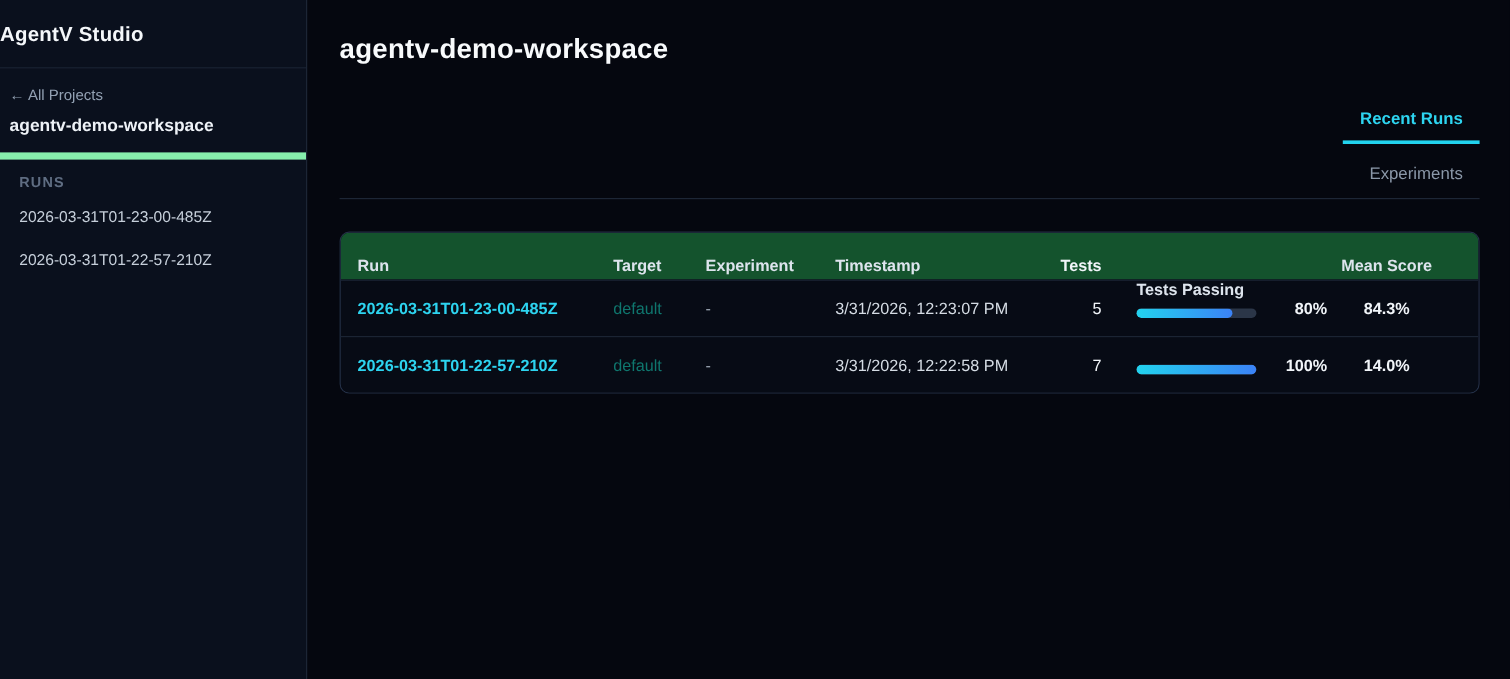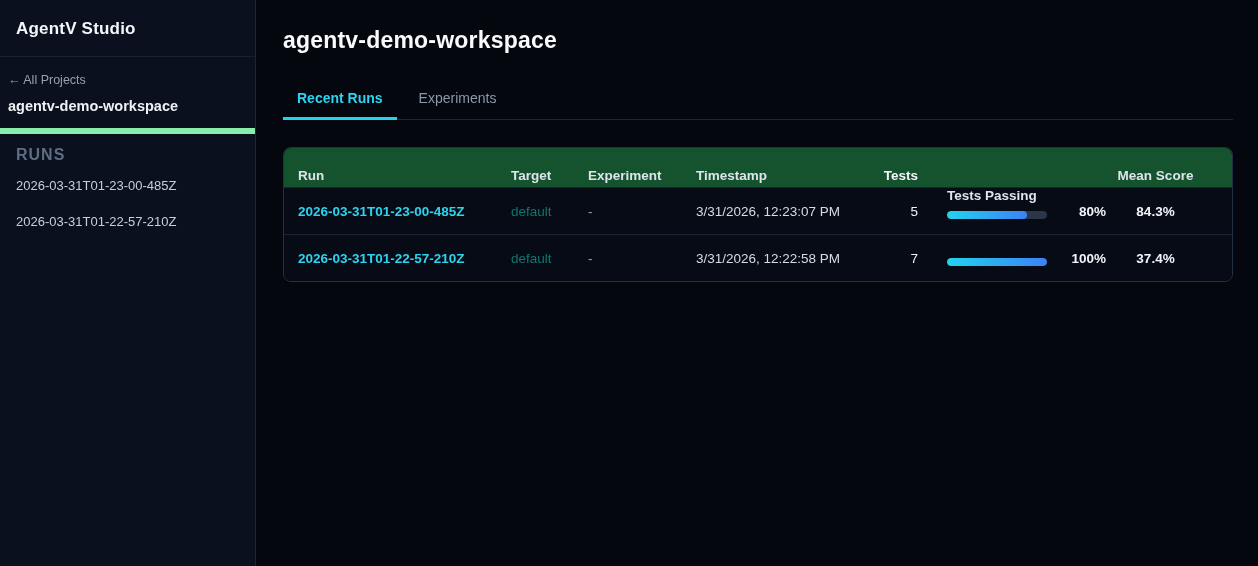--- a/index.html
+++ b/index.html
@@ -14,21 +14,21 @@
 
   
   .sidebar {
     position: absolute;
     left: 0; top: 0; bottom: 0;
     width: 256px;
     background: #0a101d;
     border-right: 1px solid #1c2535;
   }
   .sidebar-header {
-    padding: 19px 16px 17px 16px;
+    padding: 19px 16px 17px 0;
     border-bottom: 1px solid #1a2232;
   }
   .app-title {
     font-size: 17px;
     font-weight: bold;
     color: #f4f7fa;
     letter-spacing: .2px;
   }
   .sidebar-project {
     padding: 13px 16px 14px 8px;
@@ -42,21 +42,21 @@
     margin-bottom: 11px;
     cursor: pointer;
   }
   .project-name {
     font-size: 14.5px;
     font-weight: bold;
     color: #eef2f7;
   }
   .sidebar-runs { padding: 12px 16px; }
   .runs-label {
-    font-size: 16px;
+    font-size: 12px;
     font-weight: bold;
     color: #5f6d82;
     letter-spacing: 1px;
     margin-bottom: 14px;
   }
   .sidebar-run-item {
     font-size: 13px;
     color: #c6cfda;
     margin-bottom: 21px;
     cursor: pointer;
@@ -70,24 +70,25 @@
     padding: 27px 25px 0 26px;
   }
   .page-title {
     font-size: 23px;
     font-weight: bold;
     color: #f8fafc;
     letter-spacing: .2px;
   }
   .tabs {
     display: flex;
-    align-items: center;
+    align-items: flex-end;
     gap: 8px;
     margin-top: 27px;
     border-bottom: 1px solid #1d2636;
+    flex-direction: column;
   }
   .tab {
     padding: 9px 14px 11px 14px;
     font-size: 14px;
     color: #8b98a9;
     cursor: pointer;
     border-bottom: 3px solid transparent;
     margin-bottom: -1px;
     font-weight: 600;
   }
@@ -227,17 +228,17 @@
       <div class="cell c-exp">-</div>
       <div class="cell c-time">3/31/2026, 12:22:58 PM</div>
       <div class="cell c-tests">7</div>
       <div class="cell c-passing">
         <div class="progress-track">
           <div class="progress-fill" style="width: 100%;"></div>
         </div>
         <span class="pct-label">100%</span>
       </div>
       <div class="cell c-score">
-        <span class="score-val">37.4%</span>
+        <span class="score-val">14.0%</span>
       </div>
     </div>
   </div>
 </main>
 
 </body></html>

